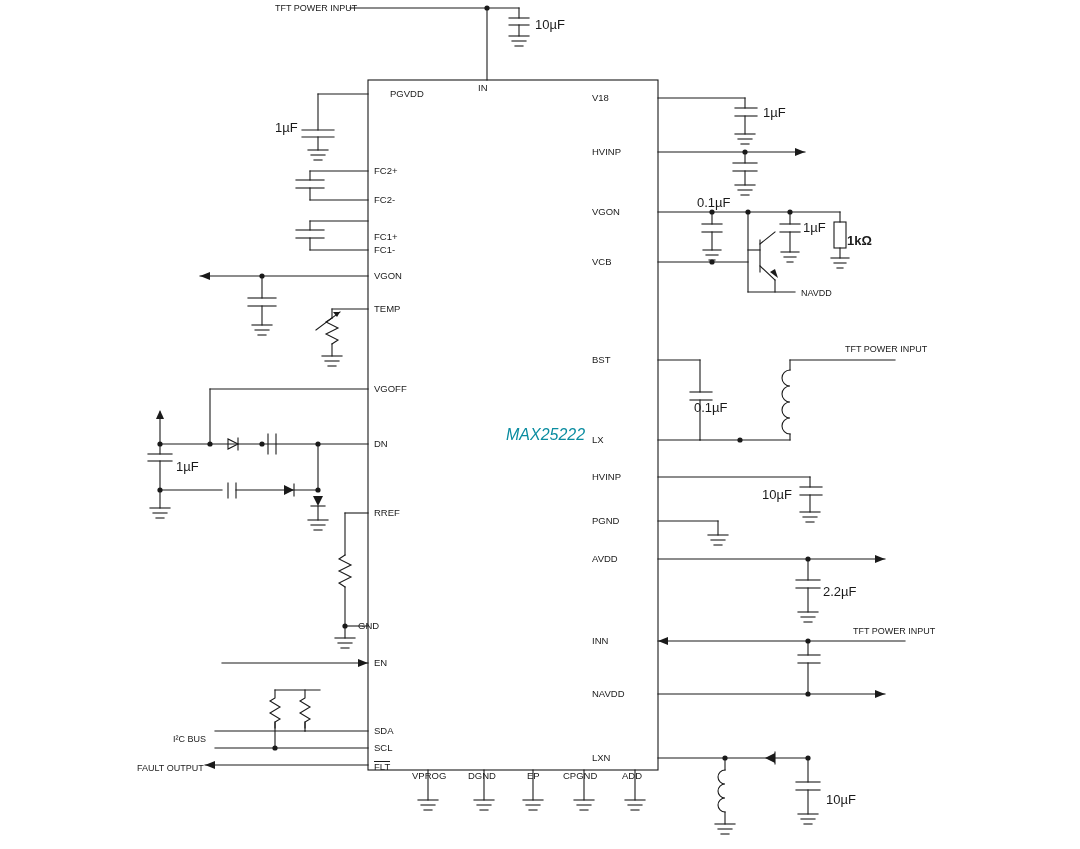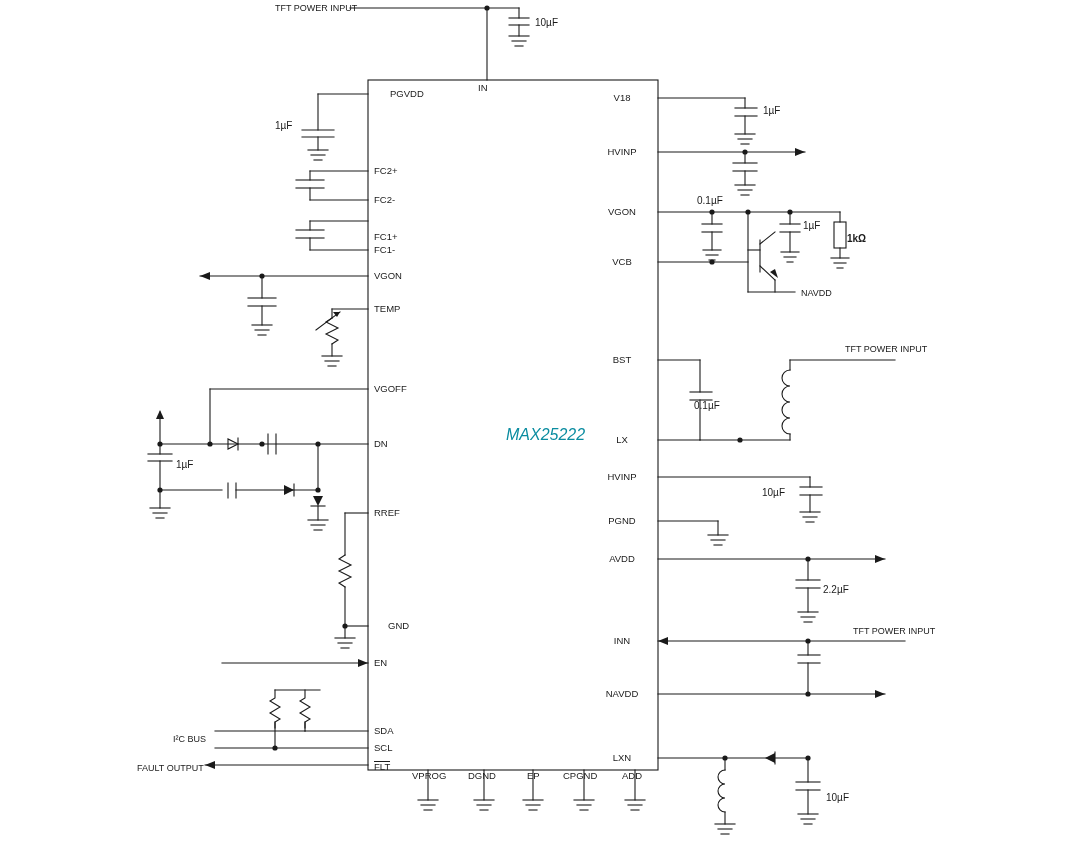--- a/index.html
+++ b/index.html
@@ -1,23 +1,23 @@
 <!DOCTYPE html>
 <html><head>
 <meta charset="utf-8">
 <style>
   html,body{margin:0;padding:0;background:#ffffff;}
   body{width:1080px;height:849px;font-family:"Liberation Sans",sans-serif;color:#1a1a1a;}
   #sheet{position:relative;width:1080px;height:849px;overflow:hidden;}
   svg#schematic{position:absolute;left:0;top:0;width:1080px;height:849px;}
   .lbl{position:absolute;font-size:9px;line-height:10px;color:#1a1a1a;white-space:nowrap;}
   .pin{position:absolute;font-size:9.5px;line-height:10px;color:#1a1a1a;white-space:nowrap;}
-  .pin.r{text-align:center;}
+  .pin.r{text-align:left;}
   .part{position:absolute;font-size:16px;color:#0a8ca0;white-space:nowrap;font-style:italic;}
-  .val{position:absolute;font-size:10px;color:#1a1a1a;white-space:nowrap;}
+  .val{position:absolute;font-size:13px;color:#1a1a1a;white-space:nowrap;}
 </style>
 </head>
 <body>
 
 <div id="sheet">
 
   <svg id="schematic" viewBox="0 0 1080 849">
     <g stroke="#1a1a1a" stroke-width="1.1" fill="none" stroke-linecap="square">
 
       <rect x="368" y="80" width="290" height="690"></rect>
@@ -319,21 +319,21 @@
   <div class="pin" style="left:374px;top:89px;padding-left:16px;">PGVDD</div>
   <div class="pin" style="left:374px;top:166px;">FC2+</div>
   <div class="pin" style="left:374px;top:195px;">FC2-</div>
   <div class="pin" style="left:374px;top:232px;">FC1+</div>
   <div class="pin" style="left:374px;top:245px;">FC1-</div>
   <div class="pin" style="left:374px;top:271px;">VGON</div>
   <div class="pin" style="left:374px;top:304px;">TEMP</div>
   <div class="pin" style="left:374px;top:384px;">VGOFF</div>
   <div class="pin" style="left:374px;top:439px;">DN</div>
   <div class="pin" style="left:374px;top:508px;">RREF</div>
-  <div class="pin" style="left:388px;top:621px;">GND</div>
+  <div class="pin" style="left:358px;top:621px;">GND</div>
   <div class="pin" style="left:374px;top:658px;">EN</div>
   <div class="pin" style="left:374px;top:726px;">SDA</div>
   <div class="pin" style="left:374px;top:743px;">SCL</div>
   <div class="pin bar" style="left:374px;top:761px;border-top:1px solid #1a1a1a;">FLT</div>
 
   <div class="pin" style="left:478px;top:83px;">IN</div>
 
   <div class="pin r" style="left:592px;width:60px;top:93px;">V18</div>
   <div class="pin r" style="left:592px;width:60px;top:147px;">HVINP</div>
   <div class="pin r" style="left:592px;width:60px;top:207px;">VGON</div>

